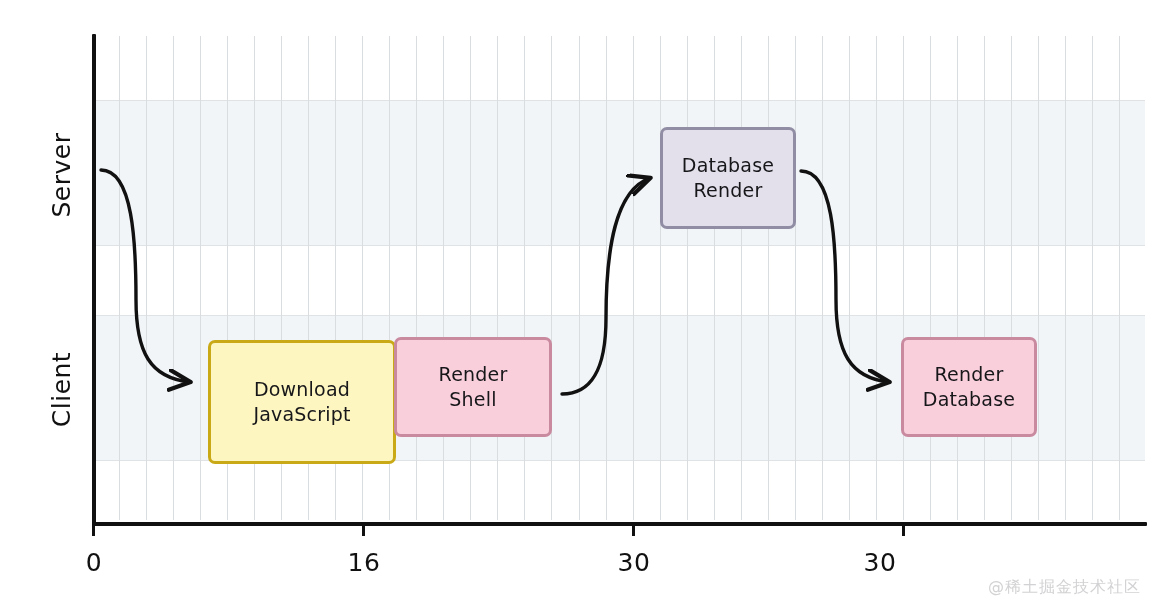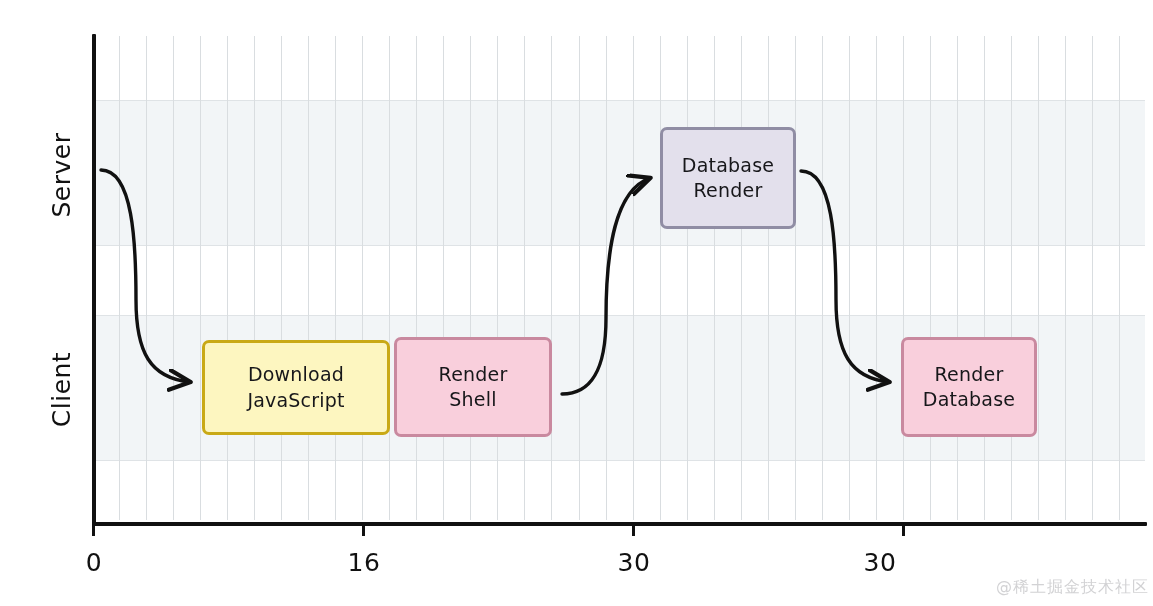--- a/index.html
+++ b/index.html
@@ -121,21 +121,21 @@
     left: 0;
     top: 0;
     width: 1153px;
     height: 606px;
     pointer-events: none;
   }
 
   
   #watermark {
     position: absolute;
-    right: 4px;
+    right: 12px;
     bottom: 8px;
     font-size: 16px;
     color: #d2d2d4;
     letter-spacing: 1px;
     white-space: nowrap;
   }
 </style>
 </head>
 <body>
 
@@ -200,21 +200,21 @@
   <div class="xtick" style="left:902px;"></div>
 
   <div class="xticklabel" style="left:94px;">0</div>
   <div class="xticklabel" style="left:364px;">16</div>
   <div class="xticklabel" style="left:634px;">30</div>
   <div class="xticklabel" style="left:880px;">30</div>
 
   <div class="ylabel" style="left:21px; top:163px; width:80px; text-align:center;">Server</div>
   <div class="ylabel" style="left:21px; top:375px; width:80px; text-align:center;">Client</div>
 
-  <div class="task-box" style="left:202px; top:340px; width:188px; height:95px; background:#fdf6c0; border-color:#c9a916;">
+  <div class="task-box" style="left:208px; top:340px; width:188px; height:124px; background:#fdf6c0; border-color:#c9a916;">
     <div>
       <span>Download</span>
       <span>JavaScript</span>
     </div>
   </div>
 
   <div class="task-box" style="left:394px; top:337px; width:158px; height:100px; background:#f9cfdc; border-color:#c9899f;">
     <div>
       <span>Render</span>
       <span>Shell</span>

